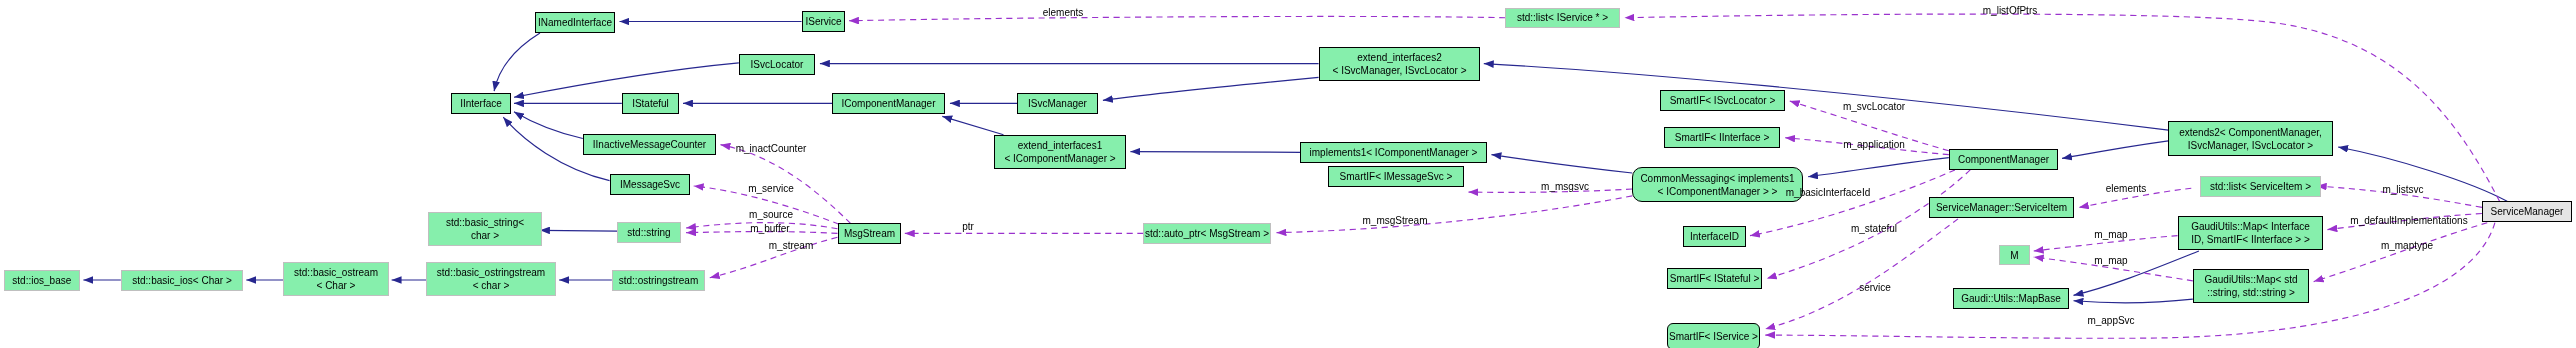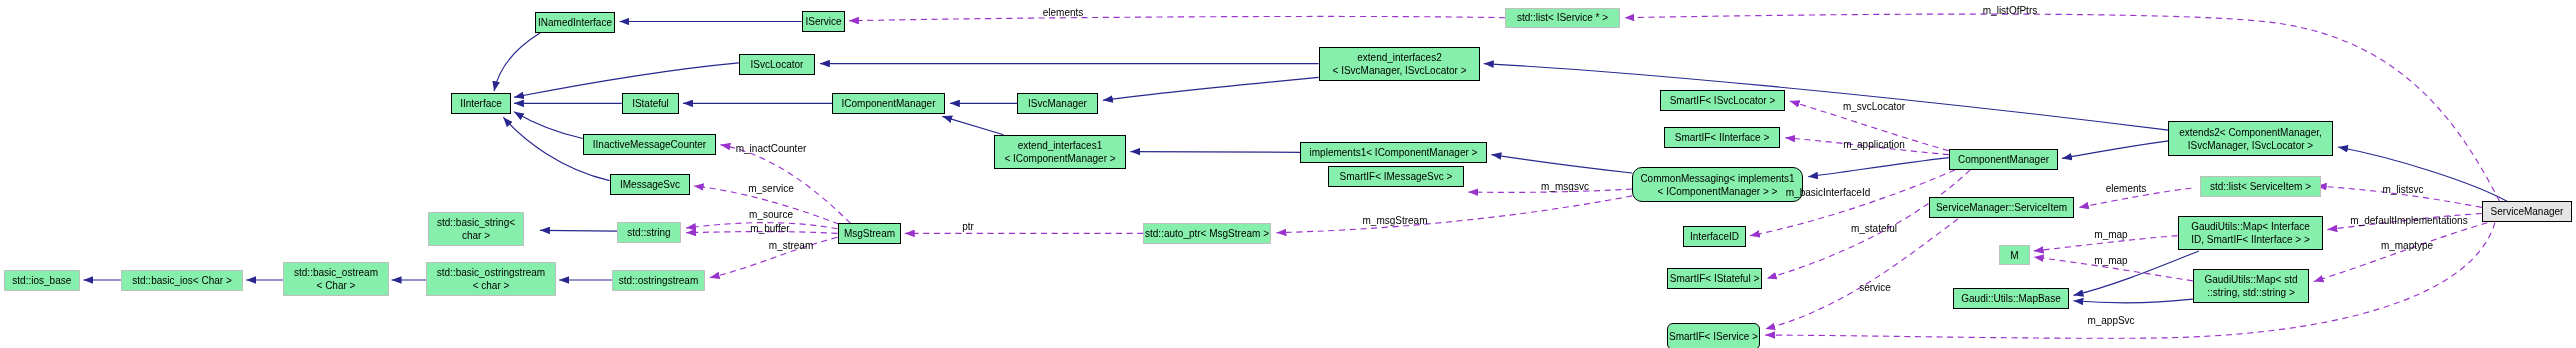--- a/index.html
+++ b/index.html
@@ -94,21 +94,21 @@
       <div class="node doc" style="left: 994px; top: 135px; width: 132px; height: 34px;">extend_interfaces1
 &lt; IComponentManager &gt;</div>
       <div class="node doc" style="left: 1300px; top: 142px; width: 187px; height: 20.7px;">implements1&lt; IComponentManager &gt;</div>
       <div class="node doc" style="left: 610px; top: 174px; width: 80px; height: 21.4px;">IMessageSvc</div>
       <div class="node doc" style="left: 1328px; top: 166px; width: 136px; height: 20.7px;">SmartIF&lt; IMessageSvc &gt;</div>
       <div class="node doc" style="left: 1632px; top: 167px; width: 171px; height: 35px; border-radius: 10px;">CommonMessaging&lt; implements1
 &lt; IComponentManager &gt; &gt;</div>
       <div class="node doc" style="left: 1660px; top: 90px; width: 125px; height: 20.7px;">SmartIF&lt; ISvcLocator &gt;</div>
       <div class="node doc" style="left: 1664px; top: 127px; width: 116px; height: 20.7px;">SmartIF&lt; IInterface &gt;</div>
       <div class="node doc" style="left: 1949px; top: 149px; width: 109px; height: 20.7px;">ComponentManager</div>
-      <div class="node ext" style="left: 428px; top: 212px; width: 96px; height: 34px;">std::basic_string&lt;
+      <div class="node ext" style="left: 428px; top: 212px; width: 114px; height: 34px;">std::basic_string&lt;
 char &gt;</div>
       <div class="node ext" style="left: 617px; top: 222px; width: 64px; height: 20.7px;">std::string</div>
       <div class="node doc" style="left: 838px; top: 223px; width: 63px; height: 20.7px;">MsgStream</div>
       <div class="node ext" style="left: 1143px; top: 223px; width: 128px; height: 20.7px;">std::auto_ptr&lt; MsgStream &gt;</div>
       <div class="node doc" style="left: 1929px; top: 197px; width: 145px; height: 21.4px;">ServiceManager::ServiceItem</div>
       <div class="node doc" style="left: 1683px; top: 226px; width: 63px; height: 20.7px;">InterfaceID</div>
       <div class="node doc" style="left: 1667px; top: 268px; width: 95px; height: 20.7px;">SmartIF&lt; IStateful &gt;</div>
       <div class="node doc" style="left: 1667px; top: 323px; width: 93px; height: 27px; border-radius: 6px;">SmartIF&lt; IService &gt;</div>
       <div class="node ext" style="left: 1999px; top: 245px; width: 31px; height: 20px;">M</div>
       <div class="node doc" style="left: 1953px; top: 288px; width: 116px; height: 21.4px;">Gaudi::Utils::MapBase</div>

